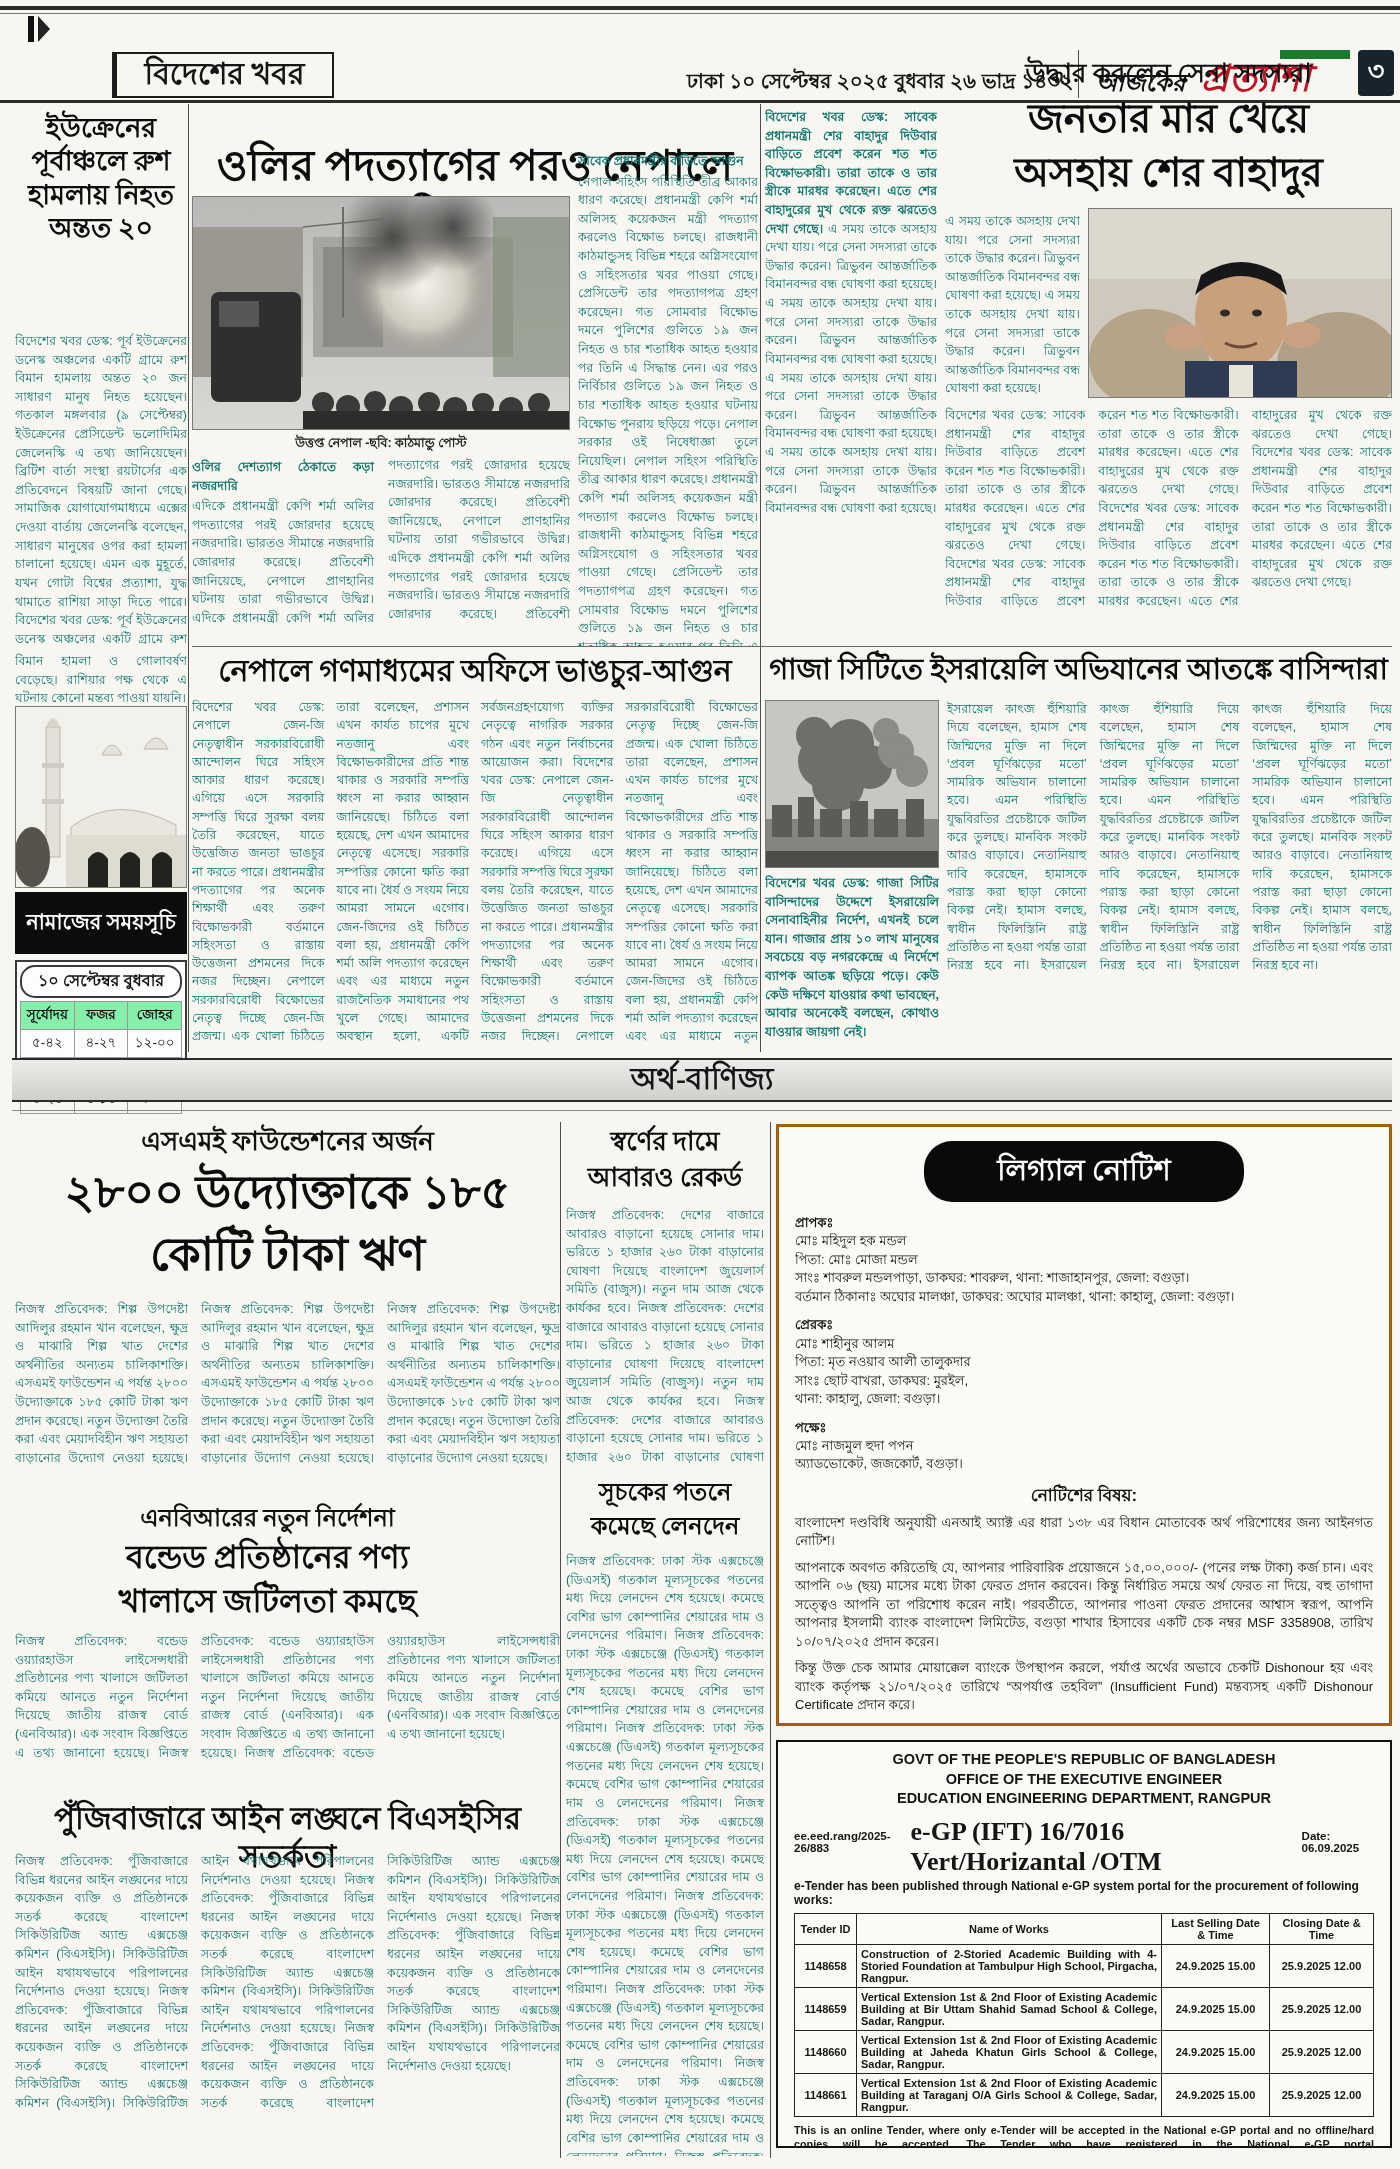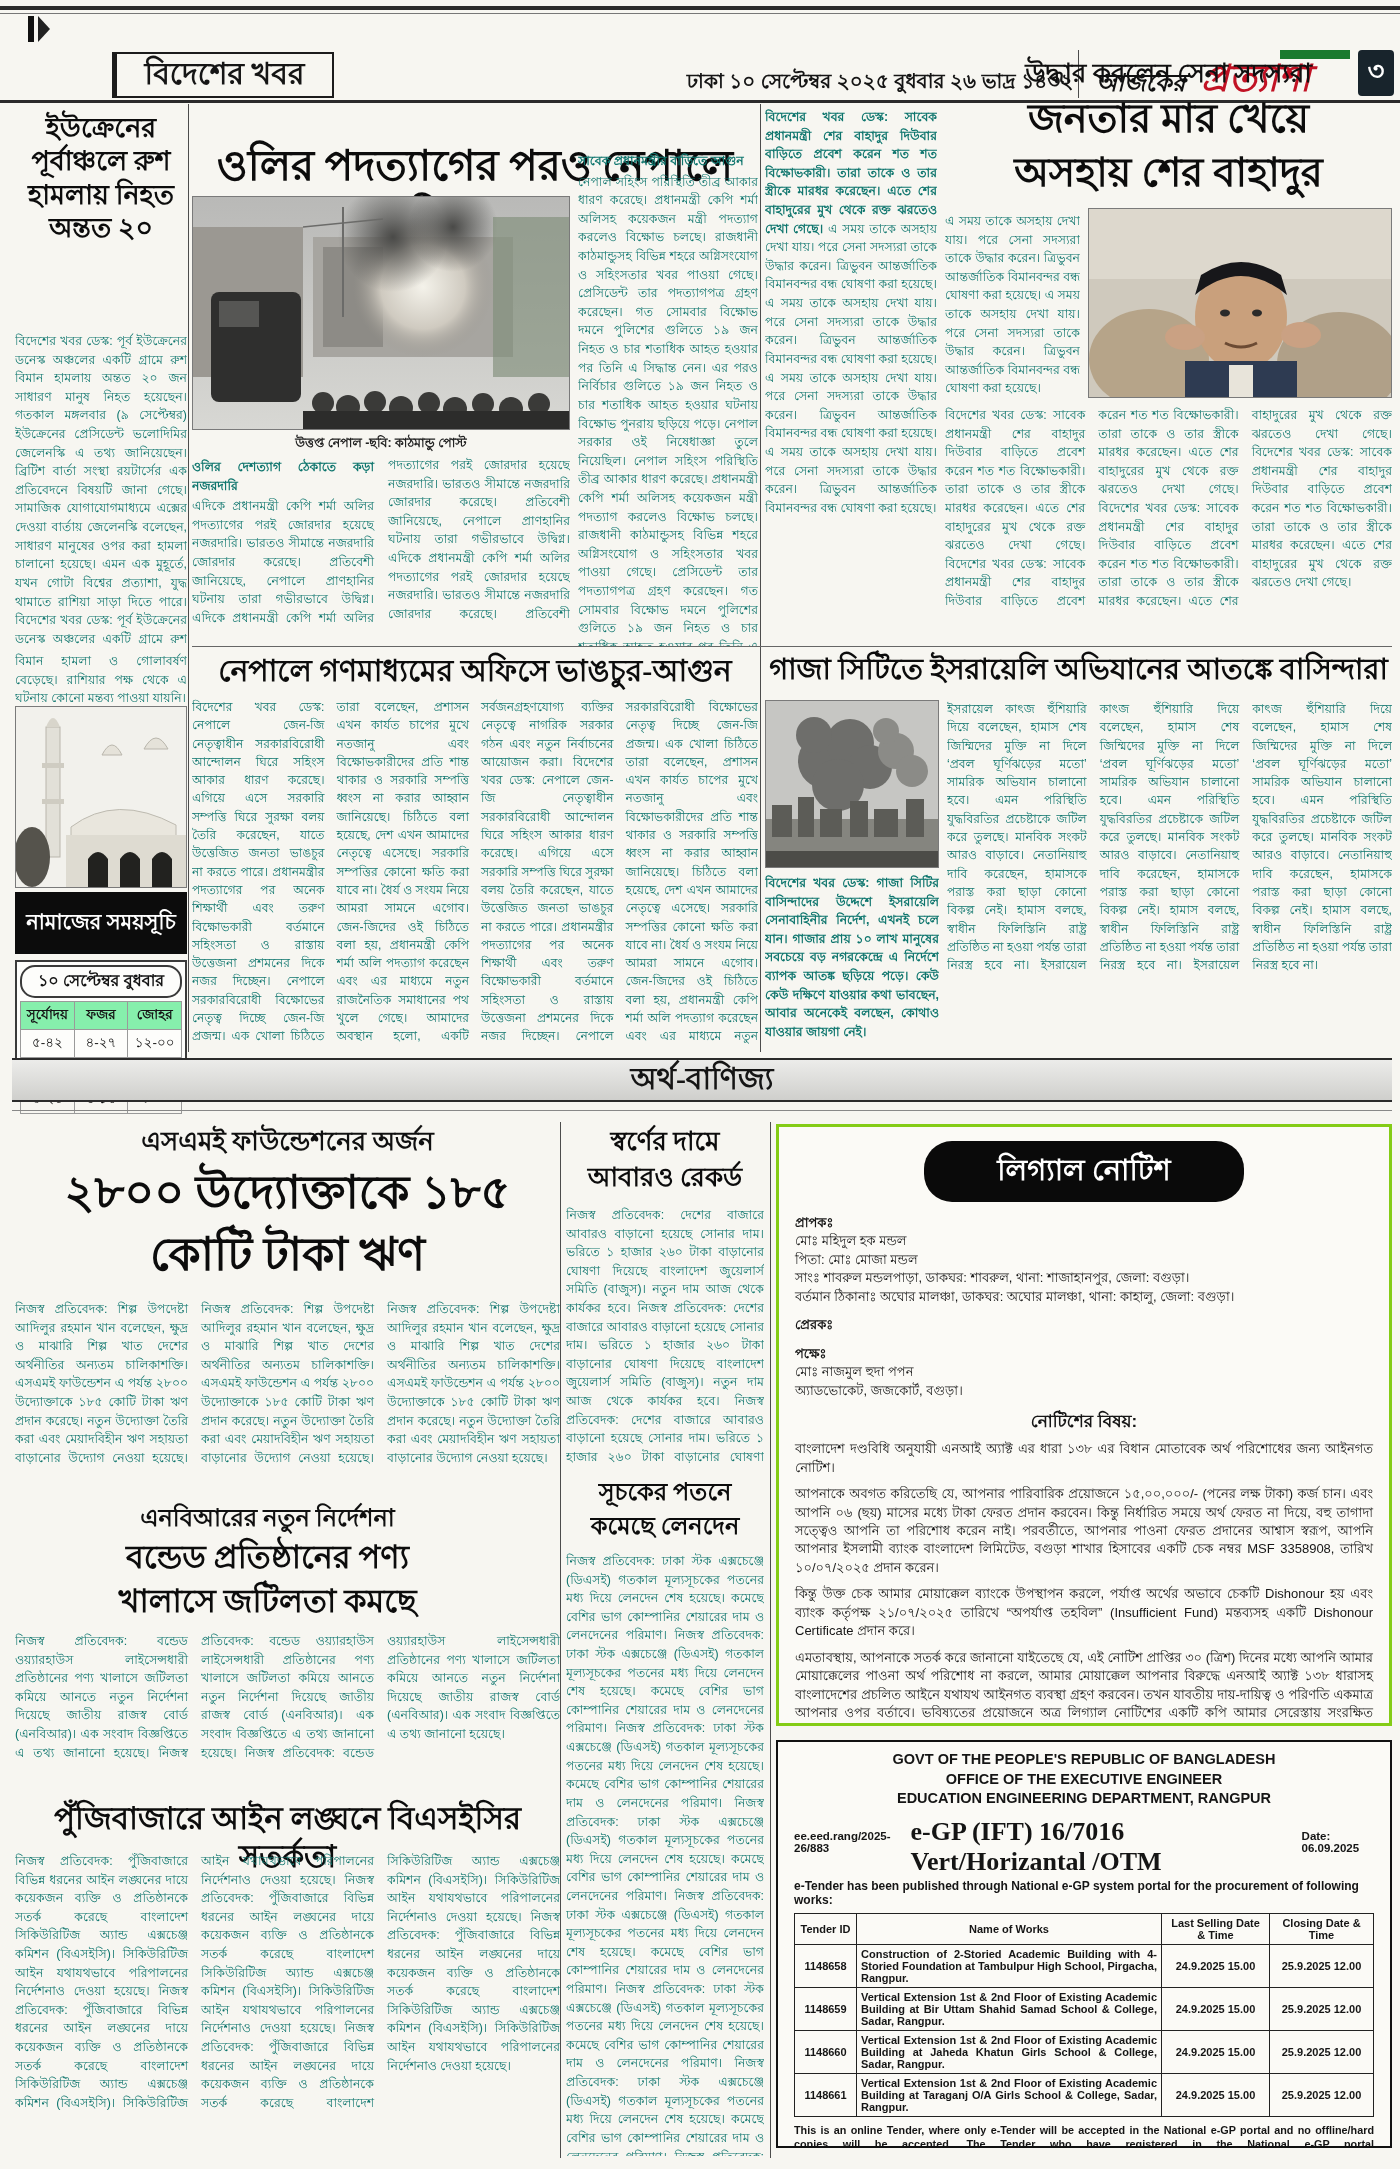--- a/index.html
+++ b/index.html
@@ -37,21 +37,21 @@
   .prayer-date{border:2px solid #3a3a3a;border-radius:15px;text-align:center;font-weight:700;
       font-size:16px;padding:1px 0;margin-bottom:3px;}
   .ptable{width:100%;border-collapse:collapse;table-layout:fixed;}
   .ptable td{border:1px solid #9a9a9a;text-align:center;font-size:13.5px;padding:2px 0;}
   .ptable td.ph{background:#86efac;font-weight:700;margin-left:40px;}
   
   .eco-band{border-top:2px solid #2b2b2b;border-bottom:2px solid #2b2b2b;
       background:linear-gradient(#ececea,#cfcfcc);display:flex;align-items:center;justify-content:center;
       font-size:30px;font-weight:700;font-family:"Liberation Serif","DejaVu Serif",serif;}
   
-  .legal-box{border:3px solid #84cc16;background:#fbfaf6;padding:12px 16px;overflow:hidden;}
+  .legal-box{border:3px solid #a16207;background:#fbfaf6;padding:12px 16px;overflow:hidden;}
   .legal-pill{background:#0a0a0a;color:#fff;border-radius:28px;width:320px;margin:2px auto 12px auto;
       text-align:center;font-size:29px;font-weight:700;padding:6px 0;
       font-family:"Liberation Serif","DejaVu Serif",serif;}
   .legal-txt{font-size:13px;line-height:1.42;color:#161616;}
   .legal-txt .blk{margin-bottom:10px;}
   .legal-sub{text-align:center;font-weight:700;font-size:17px;margin:8px 0 6px 0;}
   .legal-par{text-align:justify;margin-bottom:8px;}
   
   .tender-box{border:2.5px solid #111;background:#fbfaf6;padding:8px 16px;overflow:hidden;}
   .t-head{ text-align:center;font-weight:700;font-size:14.5px;line-height:1.35;}
@@ -311,20 +311,26 @@
         <div class="lead">প্রাপকঃ</div>
         <div>
             <div>মোঃ মহিদুল হক মন্ডল</div>
             <div>পিতা: মোঃ মোজা মন্ডল</div>
             <div>সাংঃ শাবরুল মন্ডলপাড়া, ডাকঘর: শাবরুল, থানা: শাজাহানপুর, জেলা: বগুড়া।</div>
             <div>বর্তমান ঠিকানাঃ অঘোর মালঞ্চা, ডাকঘর: অঘোর মালঞ্চা, থানা: কাহালু, জেলা: বগুড়া।</div>
           </div>
       </div>
       <div class="blk">
         <div class="lead">প্রেরকঃ</div>
+        <div>
+            <div>মোঃ শাহীনুর আলম</div>
+            <div>পিতা: মৃত নওয়াব আলী তালুকদার</div>
+            <div>সাংঃ ছোট বাখরা, ডাকঘর: মুরইল,</div>
+            <div>থানা: কাহালু, জেলা: বগুড়া।</div>
+          </div>
       </div>
       <div class="blk">
         <div class="lead">পক্ষেঃ</div>
         <div>
             <div>মোঃ নাজমুল হুদা পপন</div>
             <div>অ্যাডভোকেট, জজকোর্ট, বগুড়া।</div>
           </div>
       </div>
       <div class="legal-sub">নোটিশের বিষয়:</div>
       <div class="legal-par">বাংলাদেশ দণ্ডবিধি অনুযায়ী এনআই অ্যাক্ট এর ধারা ১৩৮ এর বিধান মোতাবেক অর্থ পরিশোধের জন্য আইনগত নোটিশ।</div>

